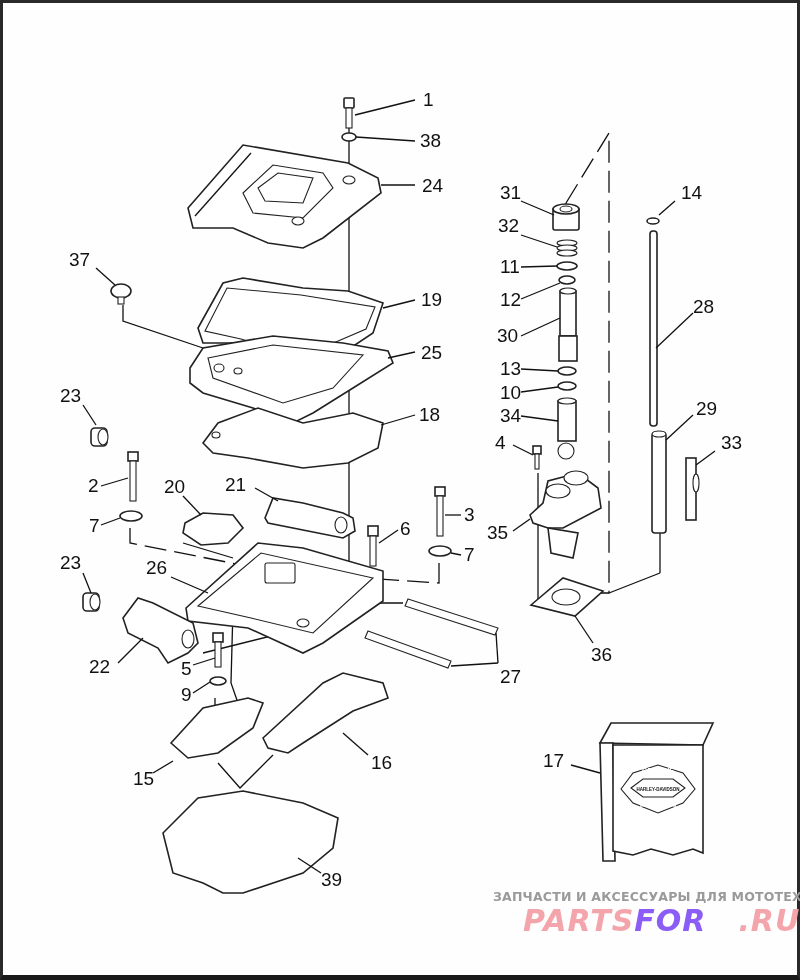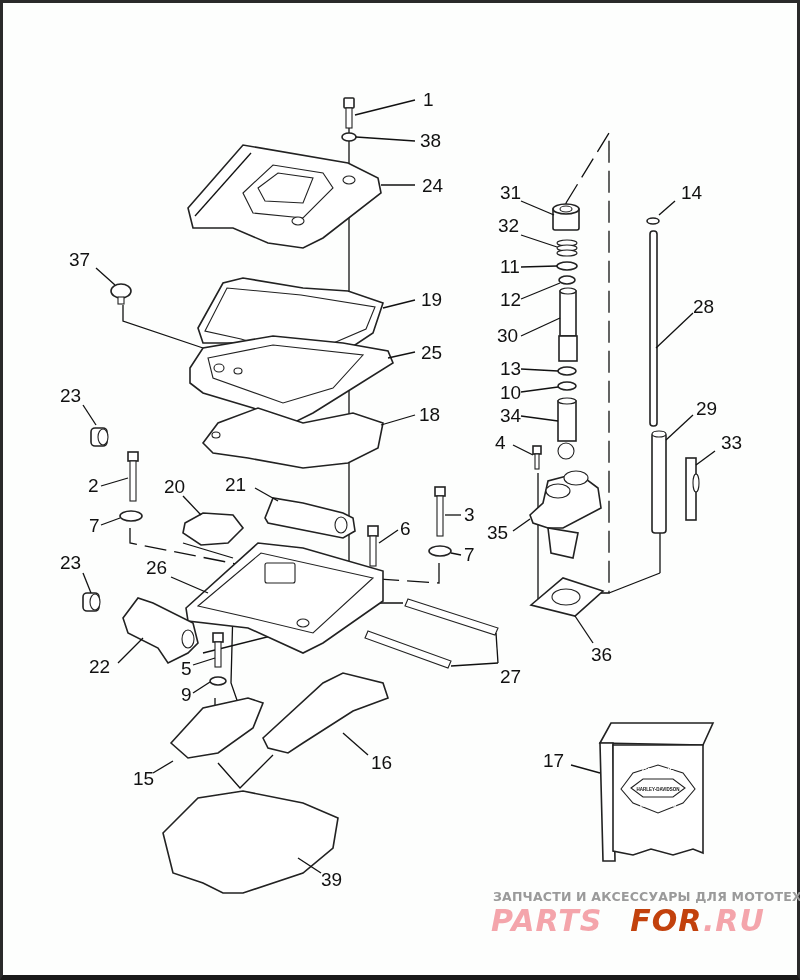--- a/index.html
+++ b/index.html
@@ -21,22 +21,22 @@
   .wm-sub {
     position: absolute; left: 490px; top: 886px;
     font-family: "DejaVu Sans", sans-serif; font-weight: bold; font-size: 12.5px;
     color: #9a9a9a; letter-spacing: 0.2px; white-space: nowrap;
   }
   .wm-main {
     position: absolute; left: 488px; top: 900px;
     font-family: "DejaVu Sans", sans-serif; font-weight: bold; font-size: 30px;
     letter-spacing: 1px; white-space: nowrap; font-style: italic;
   }
-  .wm-pink { color: #f4a5ab; }
-  .wm-gray { color: #c2410c; margin-left: 28px; }
+  .wm-pink { color: #f4a5ab; margin-left: 32px; }
+  .wm-gray { color: #8b5cf6; }
 </style>
 </head>
 <body>
 
 <div class="frame">
 <svg width="800" height="980" viewBox="0 0 800 980">
 
   <line class="ln" x1="346" y1="120" x2="346" y2="590"></line>
   <path class="dash" d="M563 200 L606 130 L606 590 L566 590"></path>
   <line class="ln" x1="563" y1="200" x2="563" y2="215"></line>

